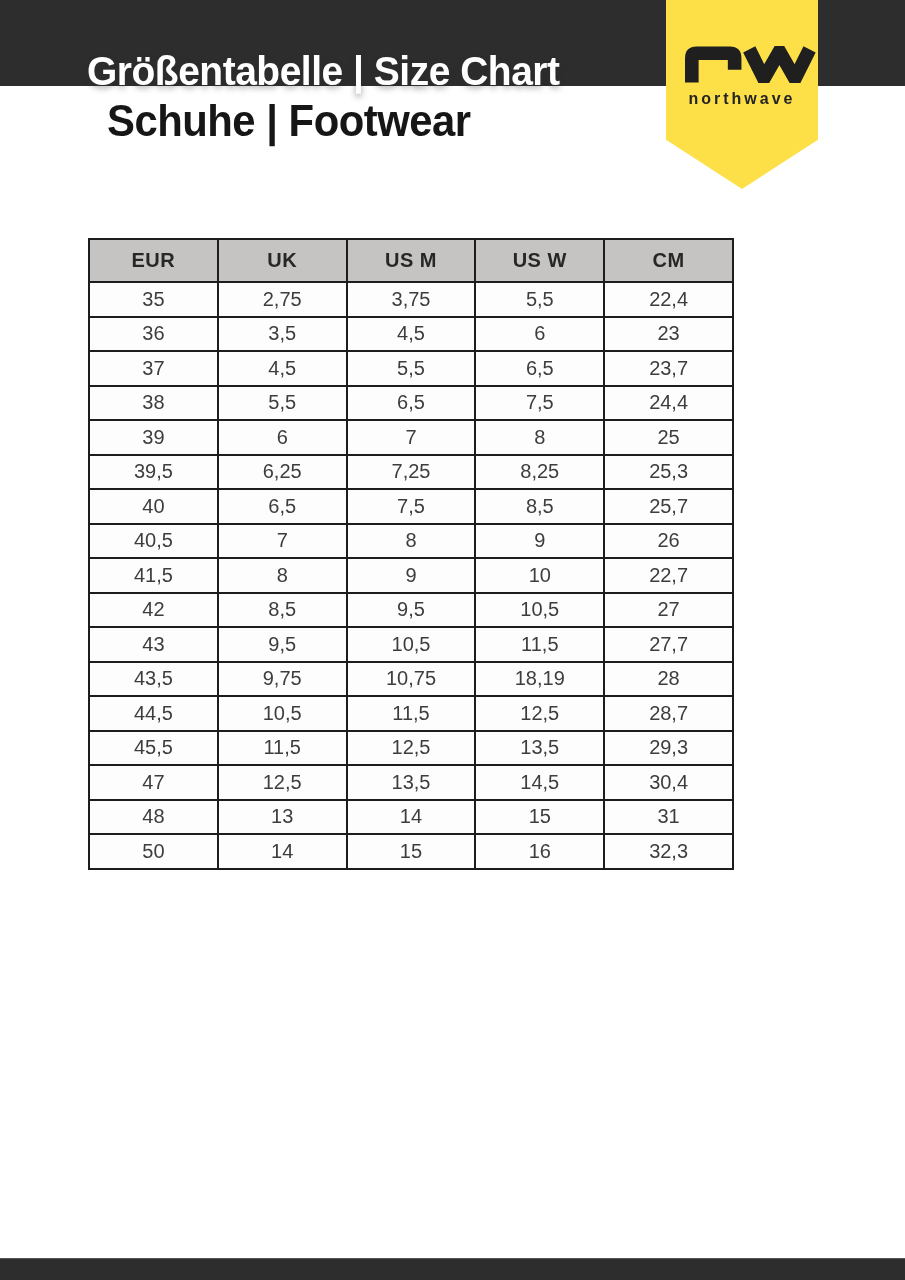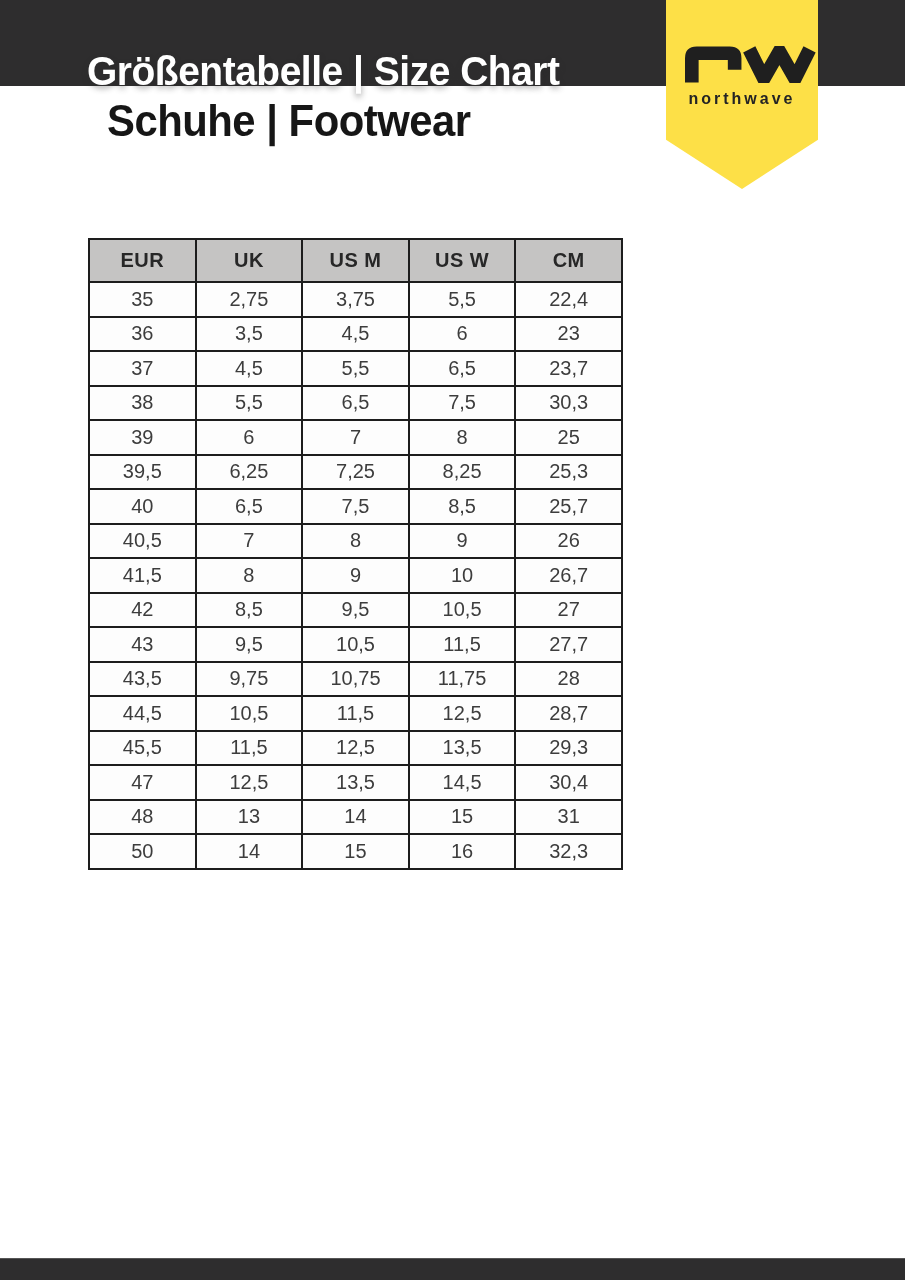--- a/index.html
+++ b/index.html
@@ -64,21 +64,21 @@
     text-align: center;
     font-size: 16px;
     font-weight: bold;
     letter-spacing: 3px;
     color: #242424;
     text-transform: lowercase;
   }
   table.size-table {
     position: absolute;
     left: 88px; top: 238px;
-    width: 535px;
+    width: 646px;
     border-collapse: collapse;
     table-layout: fixed;
     z-index: 1;
   }
   .size-table th {
     height: 39px;
     background: #c5c4c3;
     border: 2px solid #1d1d1d;
     font-size: 20px;
     font-weight: bold;
@@ -152,21 +152,21 @@
           <td>4,5</td>
           <td>5,5</td>
           <td>6,5</td>
           <td>23,7</td>
         </tr>
         <tr>
           <td>38</td>
           <td>5,5</td>
           <td>6,5</td>
           <td>7,5</td>
-          <td>30,3</td>
+          <td>24,4</td>
         </tr>
         <tr>
           <td>39</td>
           <td>6</td>
           <td>7</td>
           <td>8</td>
           <td>25</td>
         </tr>
         <tr>
           <td>39,5</td>
@@ -187,41 +187,41 @@
           <td>7</td>
           <td>8</td>
           <td>9</td>
           <td>26</td>
         </tr>
         <tr>
           <td>41,5</td>
           <td>8</td>
           <td>9</td>
           <td>10</td>
-          <td>26,7</td>
+          <td>22,7</td>
         </tr>
         <tr>
           <td>42</td>
           <td>8,5</td>
           <td>9,5</td>
           <td>10,5</td>
           <td>27</td>
         </tr>
         <tr>
           <td>43</td>
           <td>9,5</td>
           <td>10,5</td>
           <td>11,5</td>
           <td>27,7</td>
         </tr>
         <tr>
           <td>43,5</td>
           <td>9,75</td>
           <td>10,75</td>
-          <td>11,75</td>
+          <td>18,19</td>
           <td>28</td>
         </tr>
         <tr>
           <td>44,5</td>
           <td>10,5</td>
           <td>11,5</td>
           <td>12,5</td>
           <td>28,7</td>
         </tr>
         <tr>

